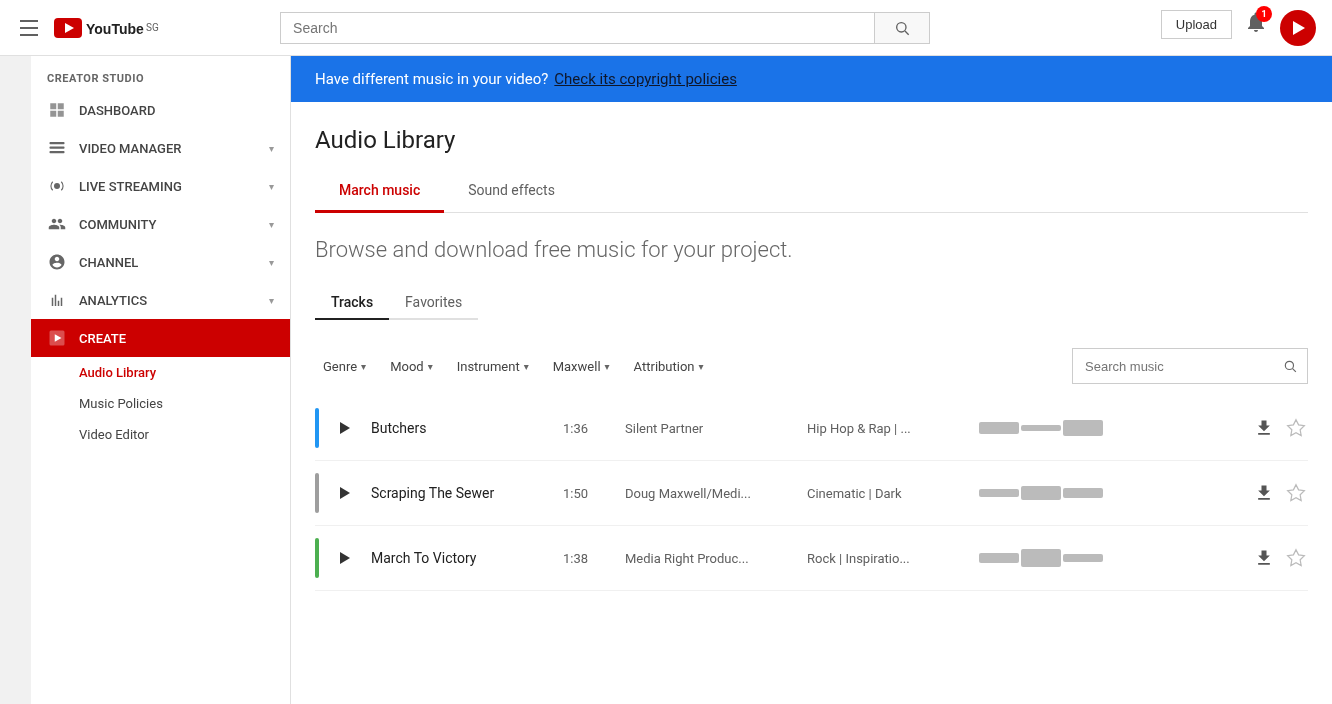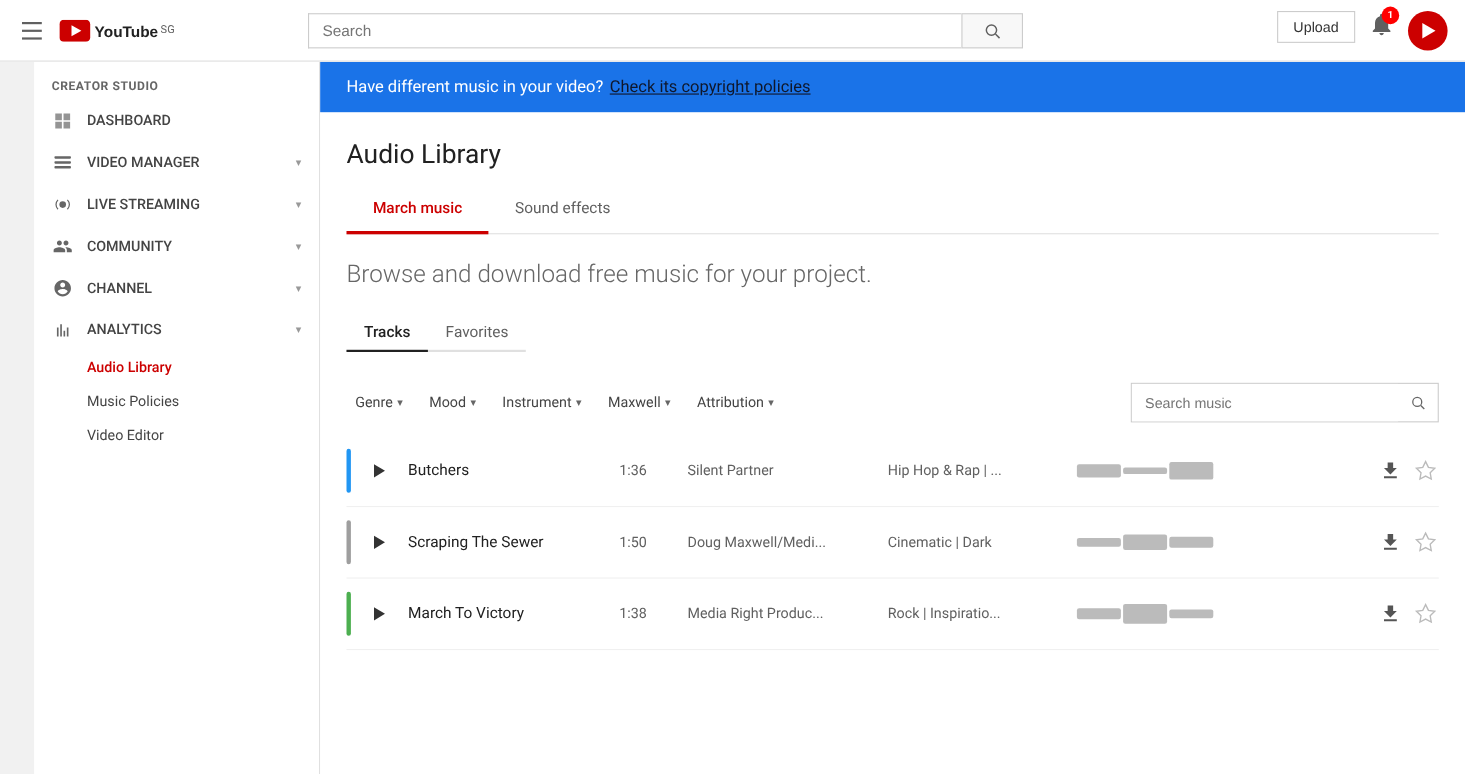--- a/index.html
+++ b/index.html
@@ -194,21 +194,21 @@
       cursor: pointer;
       padding: 4px 8px;
     }
     .chevron-down { font-size: 10px; color: #666; }
     .search-music-wrap {
       margin-left: auto;
       display: flex;
       align-items: center;
       border: 1px solid #ccc;
       height: 36px;
-      width: 280px;
+      width: 236px;
     }
     .search-music-input {
       flex: 1;
       border: none;
       outline: none;
       padding: 0 12px;
       font-size: 13px;
       height: 100%;
     }
     .search-music-btn {
@@ -370,20 +370,29 @@
     <div class="sidebar-item">
       <span class="sidebar-icon">
         <svg width="18" height="18" viewBox="0 0 24 24" fill="currentColor">
             <path d="M5 9h2v11H5zm4-4h2v15H9zm4 8h2v7h-2zm4-4h2v11h-2z"></path>
           </svg>
       </span>
       <span>ANALYTICS</span>
       <span class="chevron">▾</span>
     </div>
 
+    <div class="sidebar-item active">
+      <span class="sidebar-icon">
+        <svg width="18" height="18" viewBox="0 0 24 24" fill="white">
+            <rect x="2" y="2" width="20" height="20" rx="2" fill="white" opacity="0.3"></rect>
+            <polygon points="9,7 9,17 18,12" fill="white"></polygon>
+          </svg>
+      </span>
+      <span>CREATE</span>
+    </div>
 
     <div class="sidebar-sub-item active-sub">Audio Library</div>
     <div class="sidebar-sub-item">Music Policies</div>
     <div class="sidebar-sub-item">Video Editor</div>
   </div>
 
   <div class="content-area">
 
     <div class="banner">
       <span>Have different music in your video?</span>

